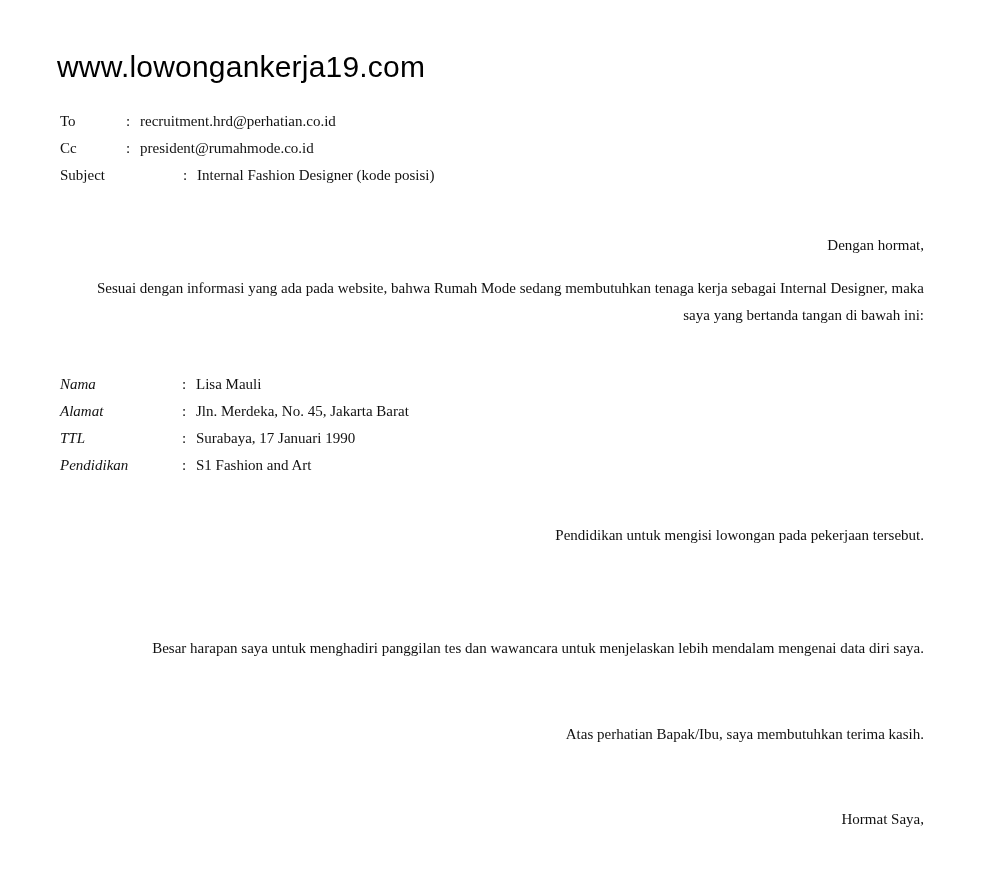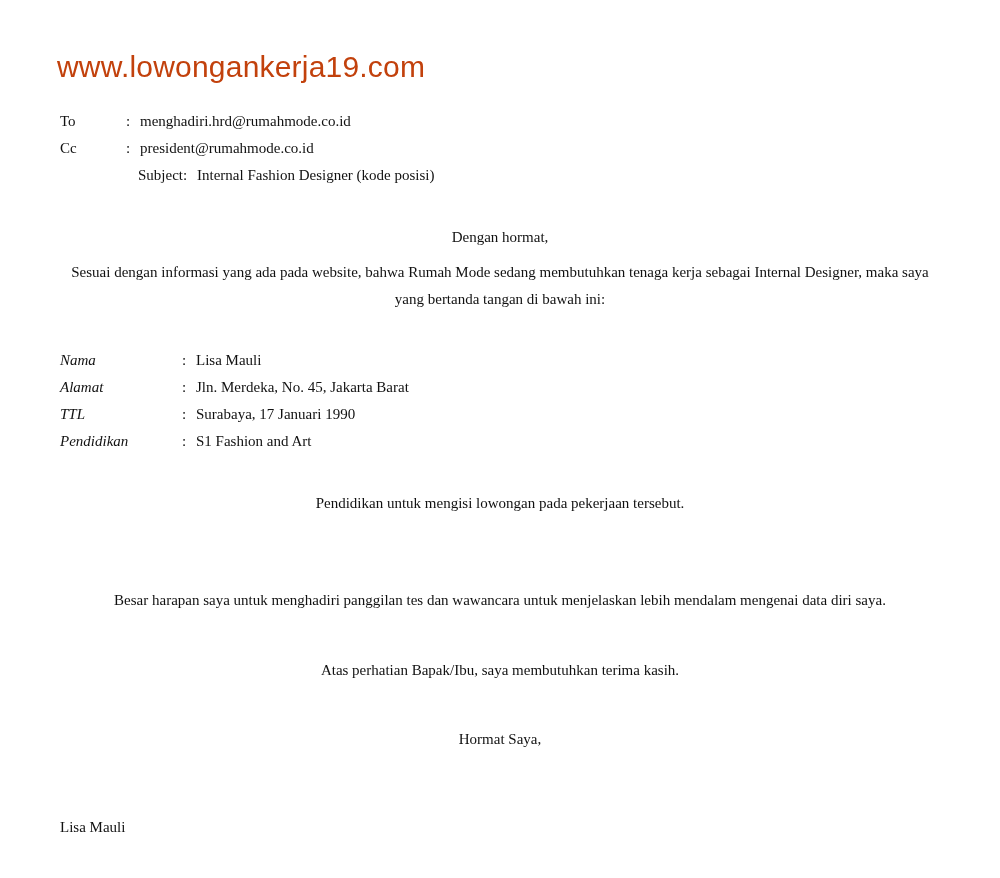--- a/index.html
+++ b/index.html
@@ -69,62 +69,62 @@
     flex: 0 0 auto;
     text-align: left;
   }
   .field-value {
     display: inline-block;
     flex: 0 0 auto;
   }
 
   
   .head-block .field-label { width: 66px; }
-  .head-block .row-subject .field-label { width: 123px; text-align: right; }
+  .head-block .row-subject .field-label { width: 123px; }
   .head-block .field-sep { width: 14px; }
 
   
   .data-block { margin-top: 0; }
   .data-block .field-label { width: 122px; font-style: italic; }
   .data-block .field-sep { width: 14px; }
 
   
   .para {
-    margin: 8px;
+    margin: 16px;
     line-height: 27px;
-    text-align: center;
+    text-align: right;
   }
 
   .sig-name {
     margin: 0;
     line-height: 27px;
   }
 
   .block-gap-head   { height: 27px; }
   .block-gap-intro  { height: 26px; }
   .block-gap-data   { height: 27px; }
   .block-gap-para   { height: 27px; }
   .block-gap-sign   { height: 26px; }
   .block-gap-final  { height: 53px; }
 </style>
 </head>
 <body>
 
 <div class="page">
 
-  <div class="site-url" style="color: #c2410c;">www.lowongankerja19.com</div>
+  <div class="site-url" style="color: #000000;">www.lowongankerja19.com</div>
 
   <div class="letter">
 
     <div class="field-block head-block">
 
       <div class="field-row row-to">
         <span class="field-label">To</span>
         <span class="field-sep">:</span>
-        <span class="field-value">menghadiri.hrd@rumahmode.co.id</span>
+        <span class="field-value">recruitment.hrd@perhatian.co.id</span>
       </div>
 
       <div class="field-row row-cc">
         <span class="field-label">Cc</span>
         <span class="field-sep">:</span>
         <span class="field-value">president@rumahmode.co.id</span>
       </div>
 
       <div class="field-row row-subject">
         <span class="field-label">Subject</span>

